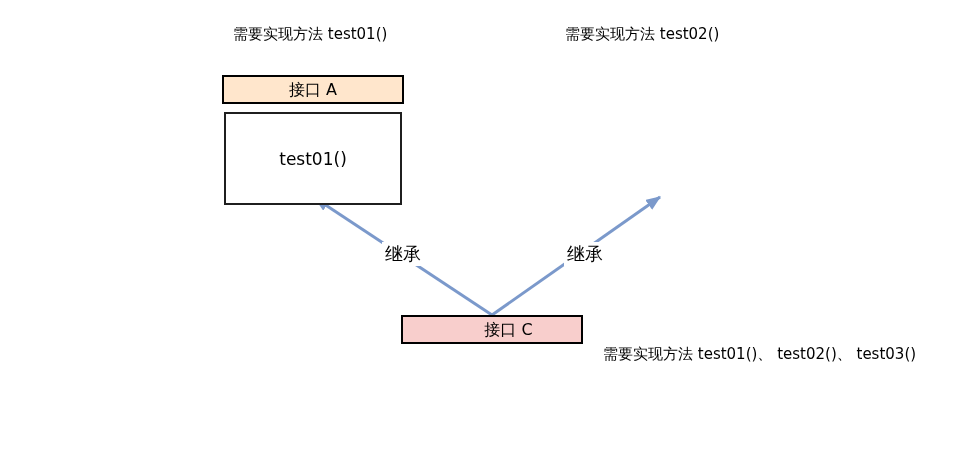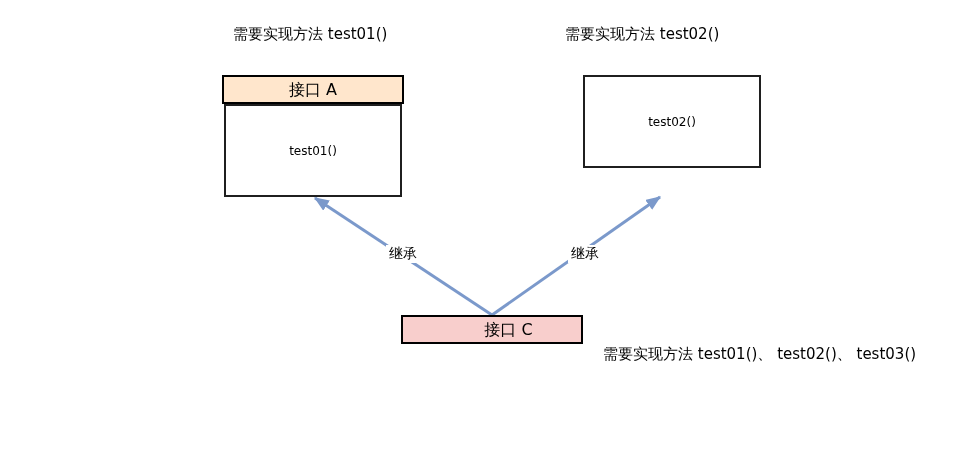--- a/index.html
+++ b/index.html
@@ -30,29 +30,29 @@
     height: 25px;
     line-height: 25px;
     border: 2px solid;
     text-align: center;
     font-size: 16px;
     font-weight: normal;
   }
   .hdr-orange { background: #FFE6CC; border-color: #D79B00; }
   .hdr-pink   { background: #F8CECC; border-color: #B85450; padding-left: 33px; }
   .iface .bod {
-    margin: 0 2px;
+    margin: 8px 2px;
     height: 89px;
     background: #ffffff;
     border: 2px solid #1f1f1f;
     border-top-width: 2px;
     display: flex;
     align-items: center;
     justify-content: center;
-    font-size: 12px;
+    font-size: 17px;
   }
 
   .box-a { left: 222px; top: 75px; }
   .box-b { left: 581px; top: 75px; }
   .box-c { left: 401px; top: 315px; }
 
   .note {
     position: absolute;
     font-size: 15px;
     white-space: nowrap;
@@ -60,21 +60,21 @@
   }
   .note-a { left: 233px; top: 25px; }
   .note-b { left: 565px; top: 25px; }
   .note-c { left: 603px; top: 345px; }
 
   .edge-label {
     position: absolute;
     transform: translate(-50%, -50%);
     background: #ffffff;
     padding: 0 3px;
-    font-size: 14px;
+    font-size: 18px;
     white-space: nowrap;
     color: #000000;
   }
   .edge-label-left  { left: 403px; top: 254px; }
   .edge-label-right { left: 585px; top: 254px; }
 </style>
 </head>
 <body>
 
 <div class="canvas">
@@ -92,21 +92,20 @@
   <div class="note note-a">需要实现方法 test01()</div>
 
   <div class="note note-b">需要实现方法 test02()</div>
 
   <div class="iface box-a">
     <div class="hdr hdr-orange">接口 A</div>
     <div class="bod">test01()</div>
   </div>
 
   <div class="iface box-b">
-    <div class="bod">test02()</div>
   </div>
 
   <div class="iface box-c">
     <div class="hdr hdr-pink">接口 C</div>
   </div>
 
   <div class="edge-label edge-label-left">继承</div>
 
   <div class="edge-label edge-label-right">继承</div>
 

